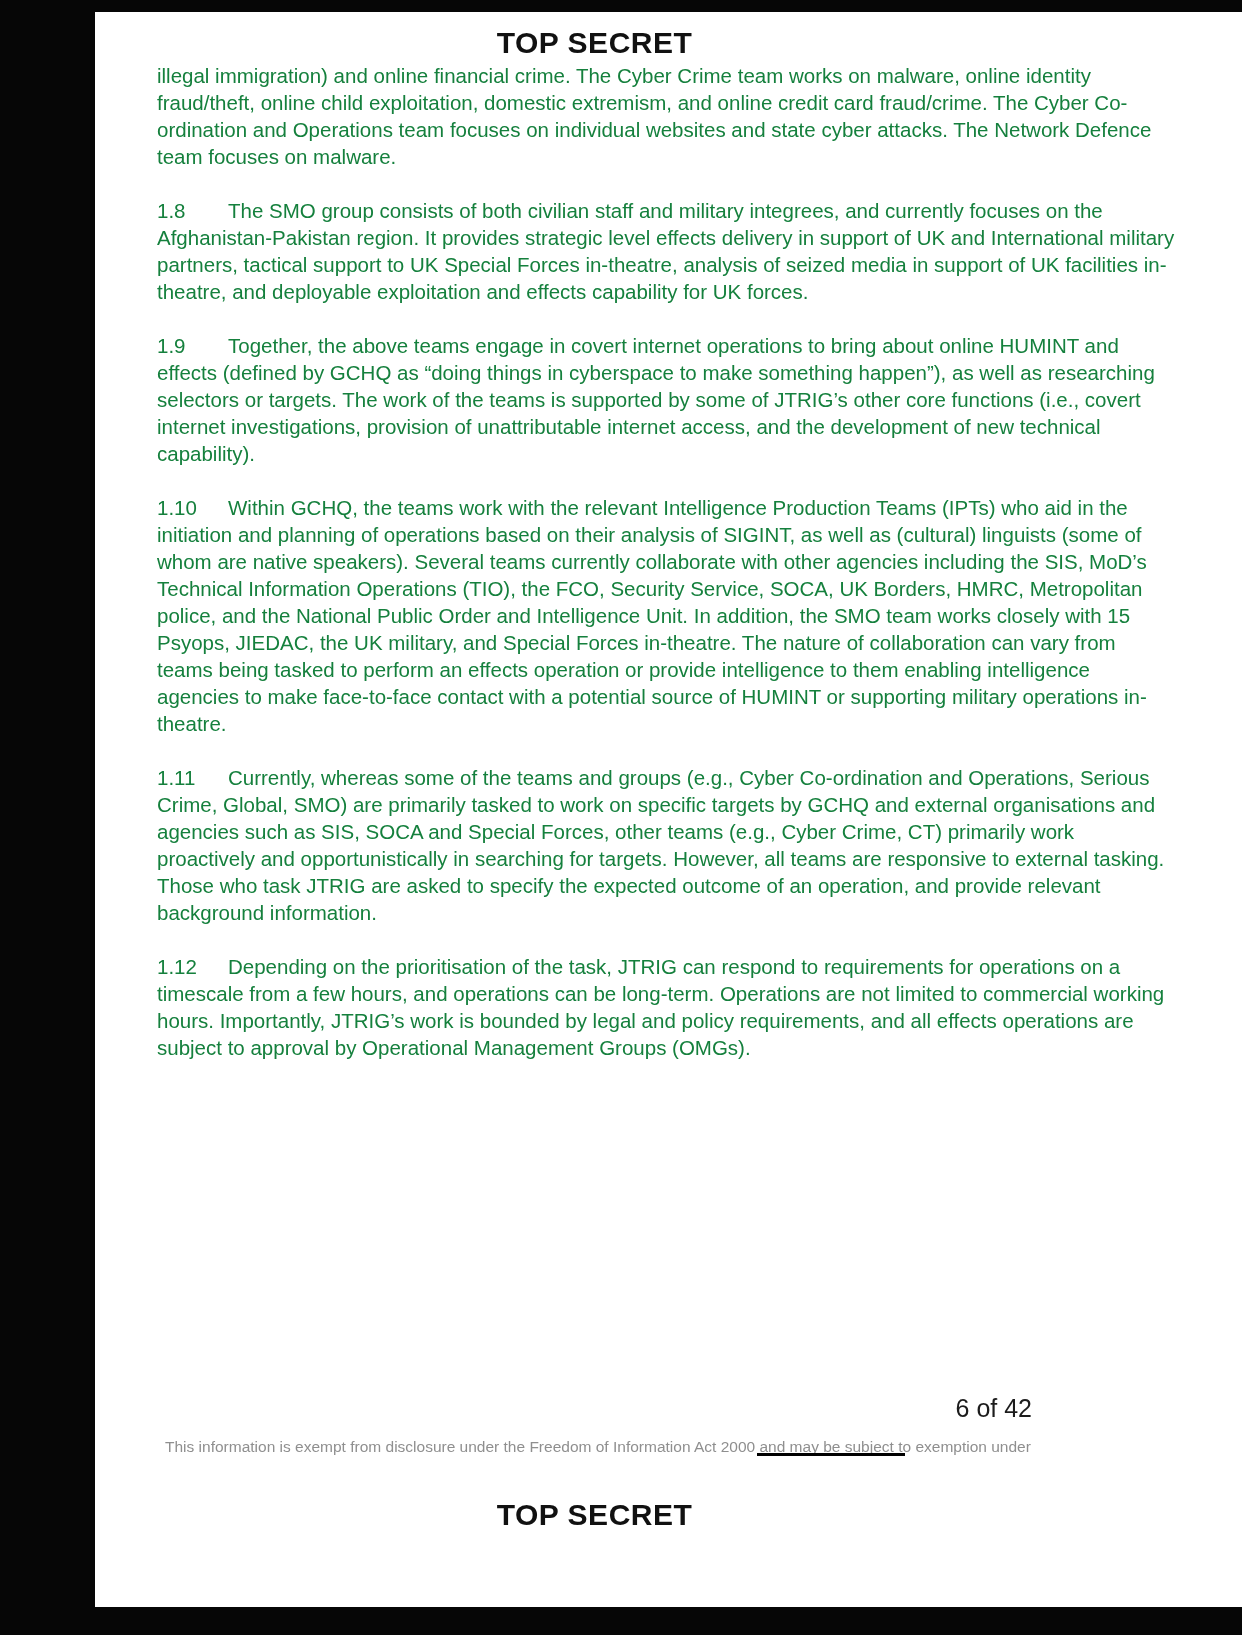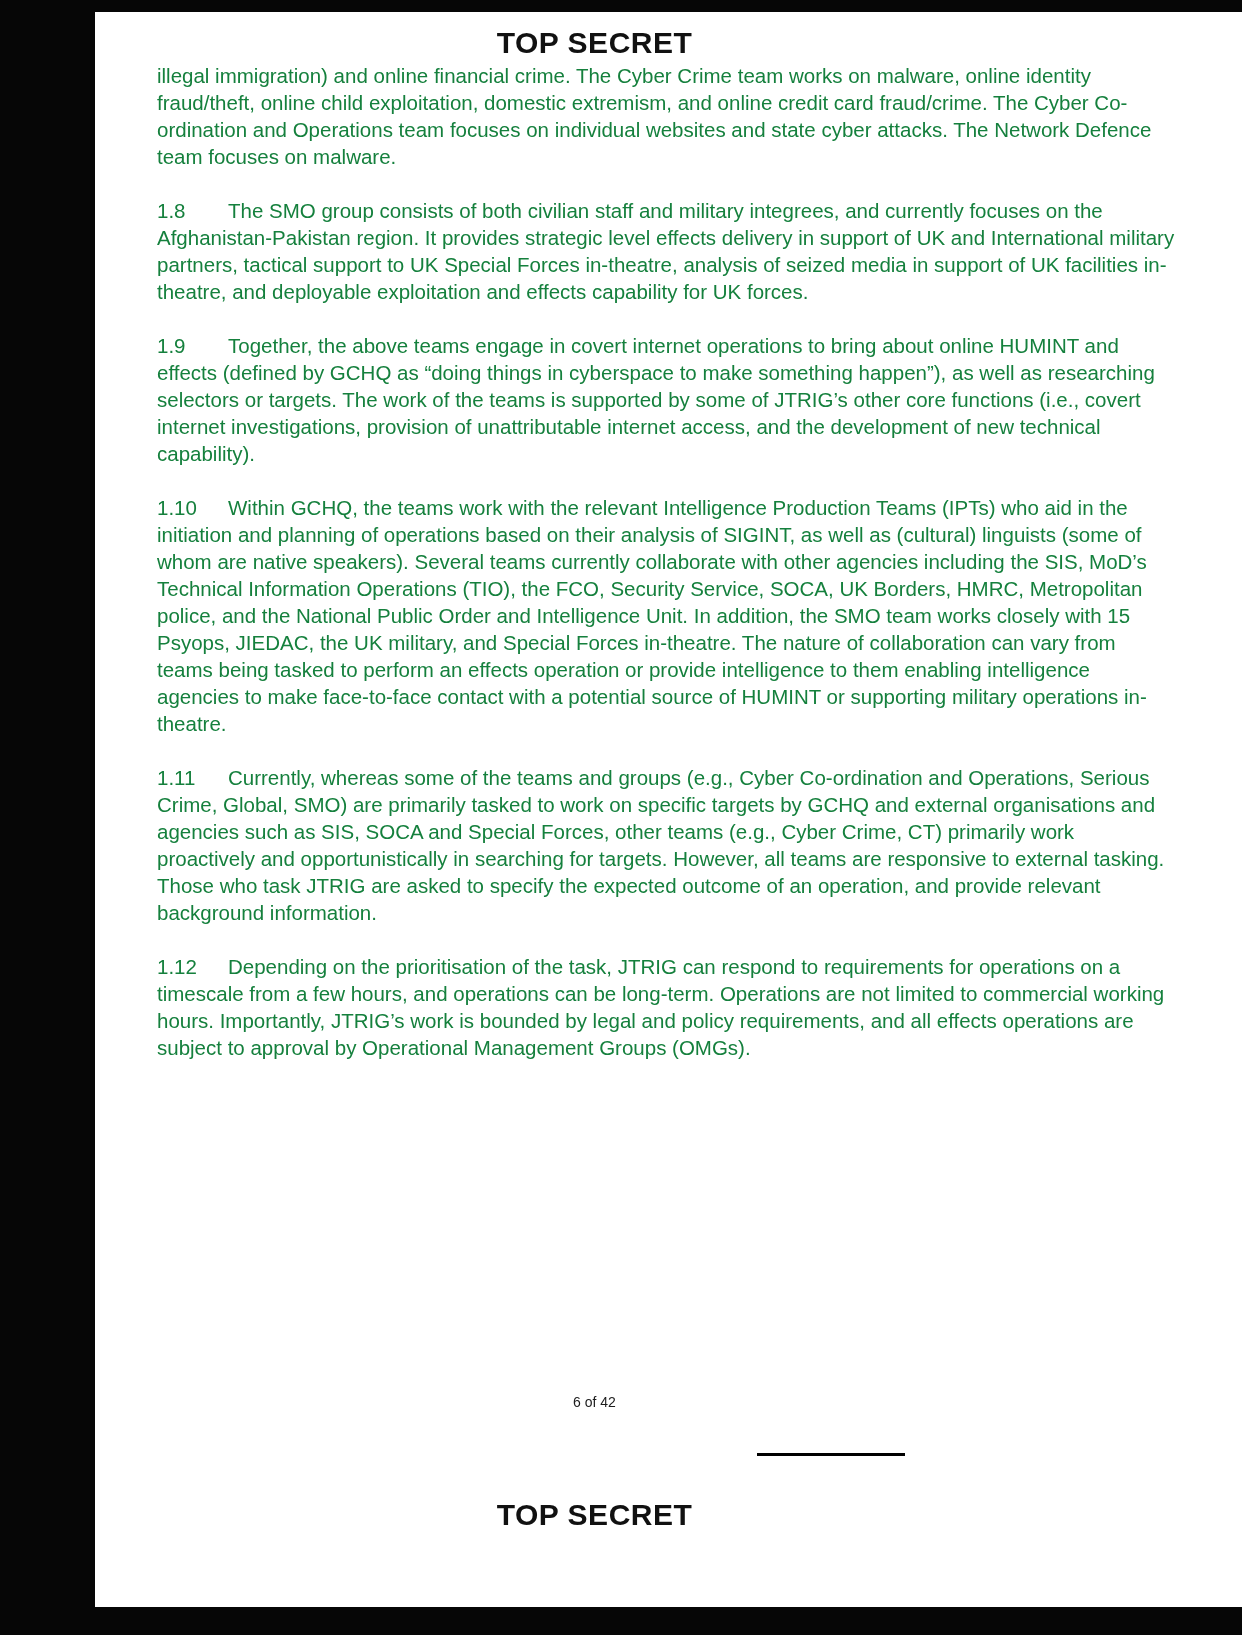--- a/index.html
+++ b/index.html
@@ -56,22 +56,22 @@
   }
   .pnum {
     display: inline-block;
     width: 71px;
   }
   .page-number {
     position: absolute;
     top: 1382px;
     left: 62px;
     width: 875px;
-    text-align: center;
-    font-size: 14px;
+    text-align: right;
+    font-size: 25px;
     color: #1c1c1c;
   }
   .footer-disclaimer {
     position: absolute;
     top: 1424px;
     left: 70px;
     width: 870px;
     font-size: 15.5px;
     line-height: 21px;
     color: #8f8f8f;
@@ -115,19 +115,20 @@
 
       <p class="para"><span class="pnum">1.11</span><span>Currently, whereas some of the teams and groups (e.g., Cyber Co-ordination and Operations, Serious Crime, Global, SMO) are primarily tasked to work on specific targets by GCHQ and external organisations and agencies such as SIS, SOCA and Special Forces, other teams (e.g., Cyber Crime, CT) primarily work proactively and opportunistically in searching for targets. However, all teams are responsive to external tasking. Those who task JTRIG are asked to specify the expected outcome of an operation, and provide relevant background information.</span></p>
 
       <p class="para"><span class="pnum">1.12</span><span>Depending on the prioritisation of the task, JTRIG can respond to requirements for operations on a timescale from a few hours, and operations can be long-term. Operations are not limited to commercial working hours. Importantly, JTRIG’s work is bounded by legal and policy requirements, and all effects operations are subject to approval by Operational Management Groups (OMGs).</span></p>
 
     </div>
 
     <div class="page-number">6 of 42</div>
 
     <div class="footer-disclaimer">
+      <div class="fline">This information is exempt from disclosure under the Freedom of Information Act 2000 and may be subject to exemption under</div>
       <div class="redact-overlay"></div>
     </div>
 
     <div class="banner bottom">TOP SECRET</div>
 
   </div>
 </div>
 
 </body></html>

